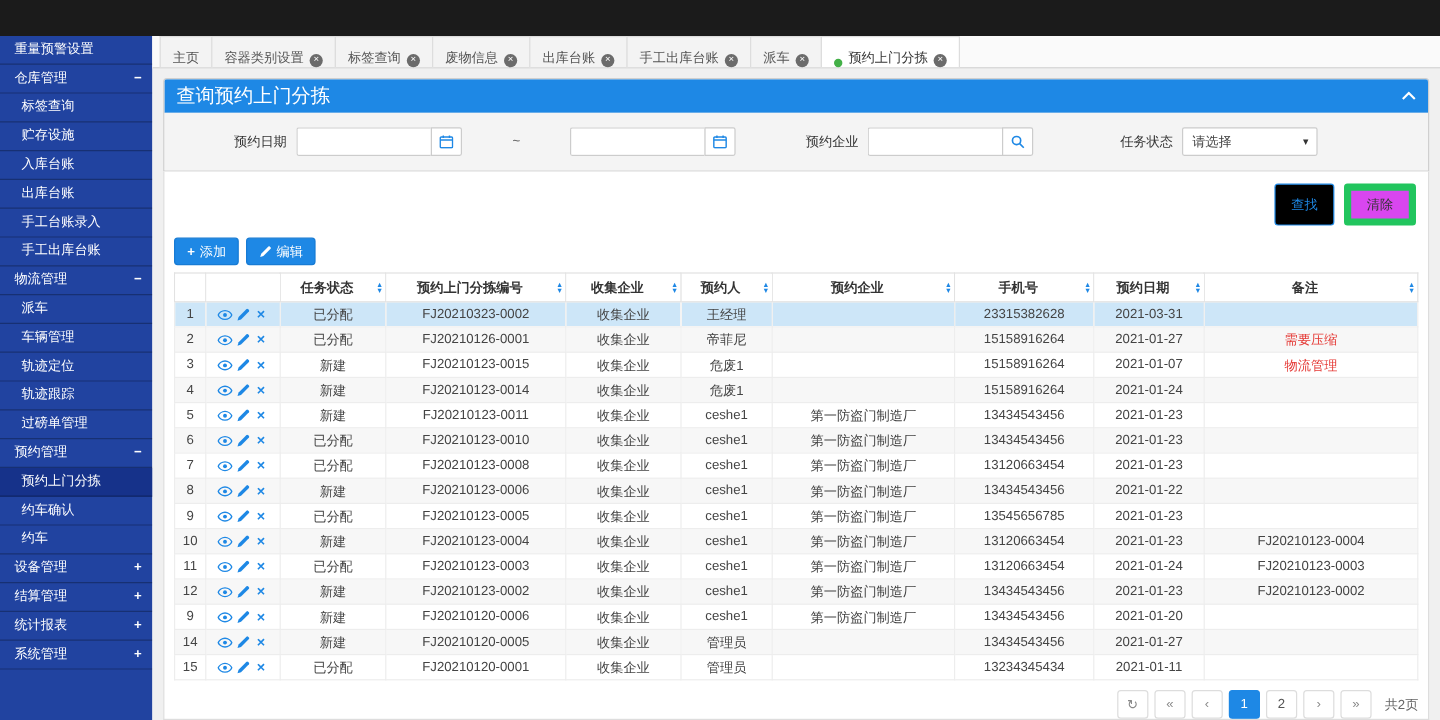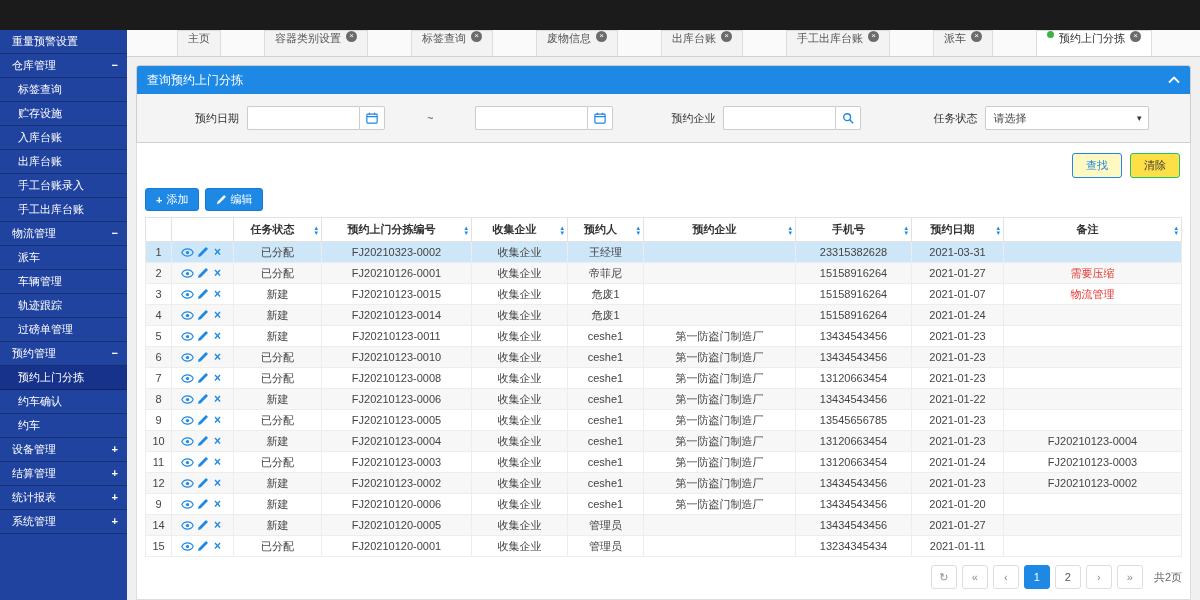--- a/index.html
+++ b/index.html
@@ -13,52 +13,52 @@
   .sidebar { width:127px; background:#2143a0; overflow:hidden; flex:none; }
   .sb-item { position:relative; height:24px; line-height:23px; padding-left:12px; color:#fff;
              border-bottom:1px solid rgba(0,0,0,.28); cursor:pointer; white-space:nowrap; }
   .sb-sub { padding-left:18px; }
   .sb-active { background:#16328a; }
   .sb-toggle { position:absolute; right:9px; top:0; font-weight:bold; color:#fff; }
 
   
   .main { flex:1; display:flex; flex-direction:column; background:#f0f0f0; min-width:0; }
   .tabbar { height:27px; background:#fafafa; border-bottom:1px solid #d2d2d2; display:flex; align-items:stretch; padding-left:6px; }
-  .tab { display:flex; align-items:flex-start; gap:5px; padding:0 10px; border:1px solid #ddd; border-bottom:none;
-         background:#f3f3f3; color:#555; cursor:pointer; margin-right:-1px; white-space:nowrap;margin-left:44px; }
+  .tab { display:flex; align-items:flex-end; gap:5px; padding:0 10px; border:1px solid #ddd; border-bottom:none;
+         background:#f3f3f3; color:#555; cursor:pointer; margin-right:-1px; white-space:nowrap; }
   .tab.active { background:#fff; color:#333; }
   .tab-dot { width:7px; height:7px; border-radius:50%; background:#43b047; }
   .tab-close { width:11px; height:11px; border-radius:50%; background:#6b6b6b; color:#fff; font-size:8px;
                line-height:10px; text-align:center; cursor:pointer; }
 
   .content { flex:1; padding:8px 9px 0; display:flex; flex-direction:column; min-height:0; }
 
   
   .panel { border:1px solid #cfcfcf; border-radius:3px 3px 0 0; overflow:hidden; flex:none; }
   .panel-head { height:25px; background:#1E88E5; color:#fff; display:flex; align-items:center;
-                justify-content:space-between; padding:14px 10px; font-size:12px; }
+                justify-content:space-between; padding:14px 10px; font-size:16px; }
   .panel-body { background:#f4f4f4; padding:12px 10px; display:flex; align-items:center; }
   .f-label { color:#333; margin:0 8px 0 0; white-space:nowrap; }
   .ml-lg { margin-left:48px; } .ml-md { margin-left:58px; } .ml-xl { margin-left:72px; }
   .inp { width:112px; height:24px; border:1px solid #ccc; border-right:none; background:#fff; padding:0 6px;
          font-size:11px; outline:none; border-radius:2px 0 0 2px; }
   .addon { width:26px; height:24px; border:1px solid #ccc; background:#fff; display:flex; align-items:center;
            justify-content:center; cursor:pointer; border-radius:0 2px 2px 0; }
   .tilde { margin:0 42px; color:#555; }
-  .sel { width:164px; height:24px; border:1px solid #ccc; background:#fff; display:flex; align-items:center;
+  .sel { width:113px; height:24px; border:1px solid #ccc; background:#fff; display:flex; align-items:center;
          justify-content:space-between; padding:0 7px; color:#444; cursor:pointer; border-radius:2px; }
   .sel-caret { font-size:9px; color:#333; }
 
   
   .lower { flex:1; background:#fff; border:1px solid #ddd; border-top:none; padding:8px 8px 8px; display:flex;
            flex-direction:column; min-height:0; }
   .btn-row { display:flex; justify-content:flex-end; gap:8px; margin:2px 2px 10px; }
-  .btn-outline { border:1px solid #1E88E5; color:#1E88E5; background:#fef9c3; padding:4px 13px; border-radius:3px;
+  .btn-outline { border:1px solid #1E88E5; color:#1E88E5; background:#000000; padding:4px 13px; border-radius:3px;
                  font-size:11px; cursor:pointer; }
-  .btn-default { border:1px solid #22c55e; color:#333; background:#fde047; padding:4px 13px; border-radius:3px;
+  .btn-default { border:6px solid #22c55e; color:#333; background:#d946ef; padding:4px 13px; border-radius:3px;
                  font-size:11px; cursor:pointer; }
   .toolbar { display:flex; gap:6px; margin-bottom:6px; }
   .btn-primary { background:#1E88E5; border:1px solid #177bd4; color:#fff; padding:3px 10px; border-radius:3px;
                  font-size:11px; display:inline-flex; align-items:center; gap:4px; cursor:pointer; }
   .btn-ic { font-weight:bold; }
 
   
   table { width:100%; border-collapse:collapse; table-layout:fixed; background:#fff; }
   th { border:1px solid #e2e2e2; height:24px; font-size:11px; font-weight:bold; color:#333; position:relative;
        padding:0 12px 0 2px; white-space:nowrap; overflow:hidden; background:#fff; }
@@ -93,20 +93,21 @@
       <div class="sb-item"><span class="sb-label">仓库管理</span><span class="sb-toggle">−</span></div>
       <div class="sb-item sb-sub"><span class="sb-label">标签查询</span></div>
       <div class="sb-item sb-sub"><span class="sb-label">贮存设施</span></div>
       <div class="sb-item sb-sub"><span class="sb-label">入库台账</span></div>
       <div class="sb-item sb-sub"><span class="sb-label">出库台账</span></div>
       <div class="sb-item sb-sub"><span class="sb-label">手工台账录入</span></div>
       <div class="sb-item sb-sub"><span class="sb-label">手工出库台账</span></div>
       <div class="sb-item"><span class="sb-label">物流管理</span><span class="sb-toggle">−</span></div>
       <div class="sb-item sb-sub"><span class="sb-label">派车</span></div>
       <div class="sb-item sb-sub"><span class="sb-label">车辆管理</span></div>
+      <div class="sb-item sb-sub"><span class="sb-label">轨迹定位</span></div>
       <div class="sb-item sb-sub"><span class="sb-label">轨迹跟踪</span></div>
       <div class="sb-item sb-sub"><span class="sb-label">过磅单管理</span></div>
       <div class="sb-item"><span class="sb-label">预约管理</span><span class="sb-toggle">−</span></div>
       <div class="sb-item sb-sub sb-active"><span class="sb-label">预约上门分拣</span></div>
       <div class="sb-item sb-sub"><span class="sb-label">约车确认</span></div>
       <div class="sb-item sb-sub"><span class="sb-label">约车</span></div>
       <div class="sb-item"><span class="sb-label">设备管理</span><span class="sb-toggle">+</span></div>
       <div class="sb-item"><span class="sb-label">结算管理</span><span class="sb-toggle">+</span></div>
       <div class="sb-item"><span class="sb-label">统计报表</span><span class="sb-toggle">+</span></div>
       <div class="sb-item"><span class="sb-label">系统管理</span><span class="sb-toggle">+</span></div>

